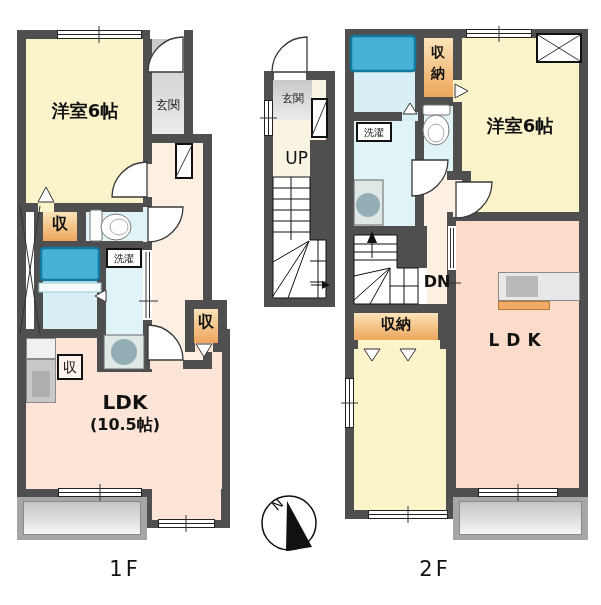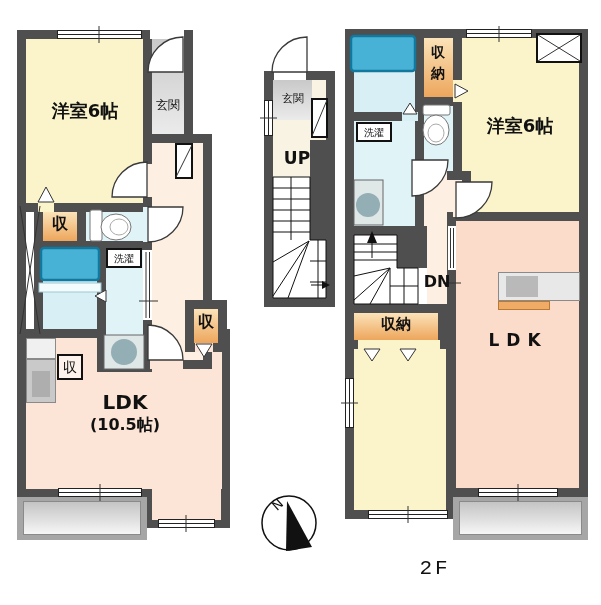--- a/index.html
+++ b/index.html
@@ -187,29 +187,30 @@
   <div class="lab" style="left:25px;top:100px;width:120px;font-size:18px;font-weight:bold;">洋室6帖</div>
   <div class="lab" style="left:145px;top:98px;width:46px;font-size:12px;">玄関</div>
   <div class="lab" style="left:40px;top:214px;width:40px;font-size:16px;font-weight:bold;">収</div>
   <div class="boxlab" style="left:106px;top:248px;width:36px;height:20px;font-size:10px;line-height:17px;">洗濯</div>
   <div class="boxlab" style="left:57px;top:354px;width:26px;height:26px;font-size:14px;line-height:23px;background:rgba(255,255,255,0.55);">収</div>
   <div class="lab" style="left:186px;top:312px;width:40px;font-size:16px;font-weight:bold;">収</div>
   <div class="lab" style="left:50px;top:390px;width:150px;">
     <span style="display:block;font-size:20px;font-weight:bold;">LDK</span>
     <span style="display:block;font-size:16px;font-weight:bold;">(10.5帖)</span>
   </div>
+  <div class="lab" style="left:90px;top:556px;width:70px;font-size:21px;letter-spacing:3px;">1F</div>
 
   <div class="lab" style="left:272px;top:92px;width:42px;font-size:11px;">玄関</div>
-  <div class="lab" style="left:275px;top:148px;width:44px;font-size:17px;font-weight:bold;">UP</div>
+  <div class="lab" style="left:264px;top:148px;width:44px;font-size:17px;font-weight:normal;text-align:right;">UP</div>
 
   <div class="boxlab" style="left:356px;top:122px;width:36px;height:20px;font-size:10px;line-height:17px;">洗濯</div>
   <div class="lab" style="left:428px;top:42px;width:20px;font-size:14px;font-weight:bold;word-break:break-all;line-height:1.5;">収納</div>
   <div class="lab" style="left:455px;top:115px;width:130px;font-size:18px;font-weight:bold;">洋室6帖</div>
   <div class="lab" style="left:420px;top:272px;width:34px;font-size:16px;font-weight:bold;">DN</div>
   <div class="lab" style="left:355px;top:315px;width:82px;font-size:15px;font-weight:bold;">収納</div>
   <div class="lab" style="left:452px;top:330px;width:132px;">
     <span style="display:block;font-size:17px;font-weight:bold;letter-spacing:7px;">LDK</span>
   </div>
-  <div class="lab" style="left:400px;top:556px;width:70px;font-size:21px;letter-spacing:3px;font-family:Liberation Mono, monospace;">2F</div>
+  <div class="lab" style="left:400px;top:556px;width:70px;font-size:21px;letter-spacing:3px;">2F</div>
 
   <div class="lab" style="left:269px;top:497px;width:18px;font-size:13px;transform:rotate(-42deg);">N</div>
 
 </div>
 
 </body></html>

